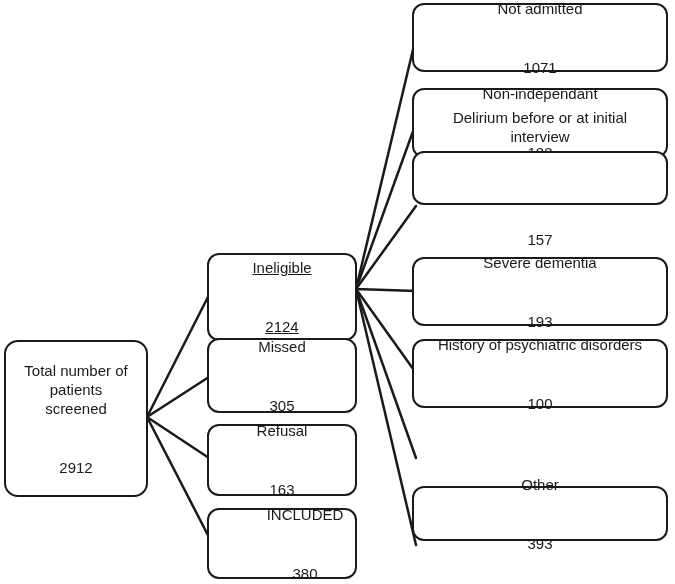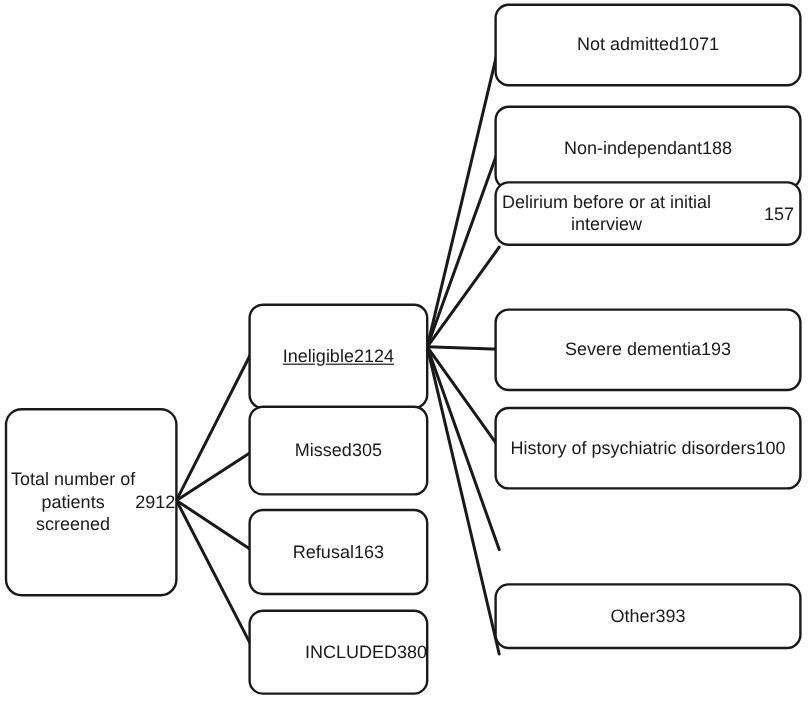--- a/index.html
+++ b/index.html
@@ -13,31 +13,31 @@
   }
   #connectors{position:absolute;left:0;top:0;z-index:0;}
   .node{
     position:absolute;
     box-sizing:border-box;
     background:#ffffff;
     border:2.5px solid #1a1a1a;
     border-radius:12px;
     z-index:1;
     display:flex;
-    flex-direction:row;
+    flex-direction:column;
     align-items:center;
     justify-content:center;
     text-align:center;
     font-size:15px;
     line-height:19px;
   }
   .node .label{white-space:pre-line;}
-  .node .count{white-space:pre-line;}
+  .node .count{white-space:pre-line;margin-top:40px;}
   
-  .n-root{left:4px;top:340px;width:144px;height:157px;border-radius:14px;justify-content:flex-end;}
+  .n-root{left:4px;top:340px;width:144px;height:157px;border-radius:14px;}
   
   .n-ineligible{left:207px;top:253px;width:150px;height:88px;text-decoration:underline;}
   .n-missed{left:207px;top:338px;width:150px;height:75px;}
   .n-refusal{left:207px;top:424px;width:150px;height:72px;}
   .n-included{left:207px;top:508px;width:150px;height:71px;padding-left:46px;}
   
   .n-right{left:412px;width:256px;}
   .n-notadmitted{top:3px;height:69px;}
   .n-nonindependant{top:88px;height:70px;}
   .n-delirium{top:151px;height:54px;gap:44px;}

